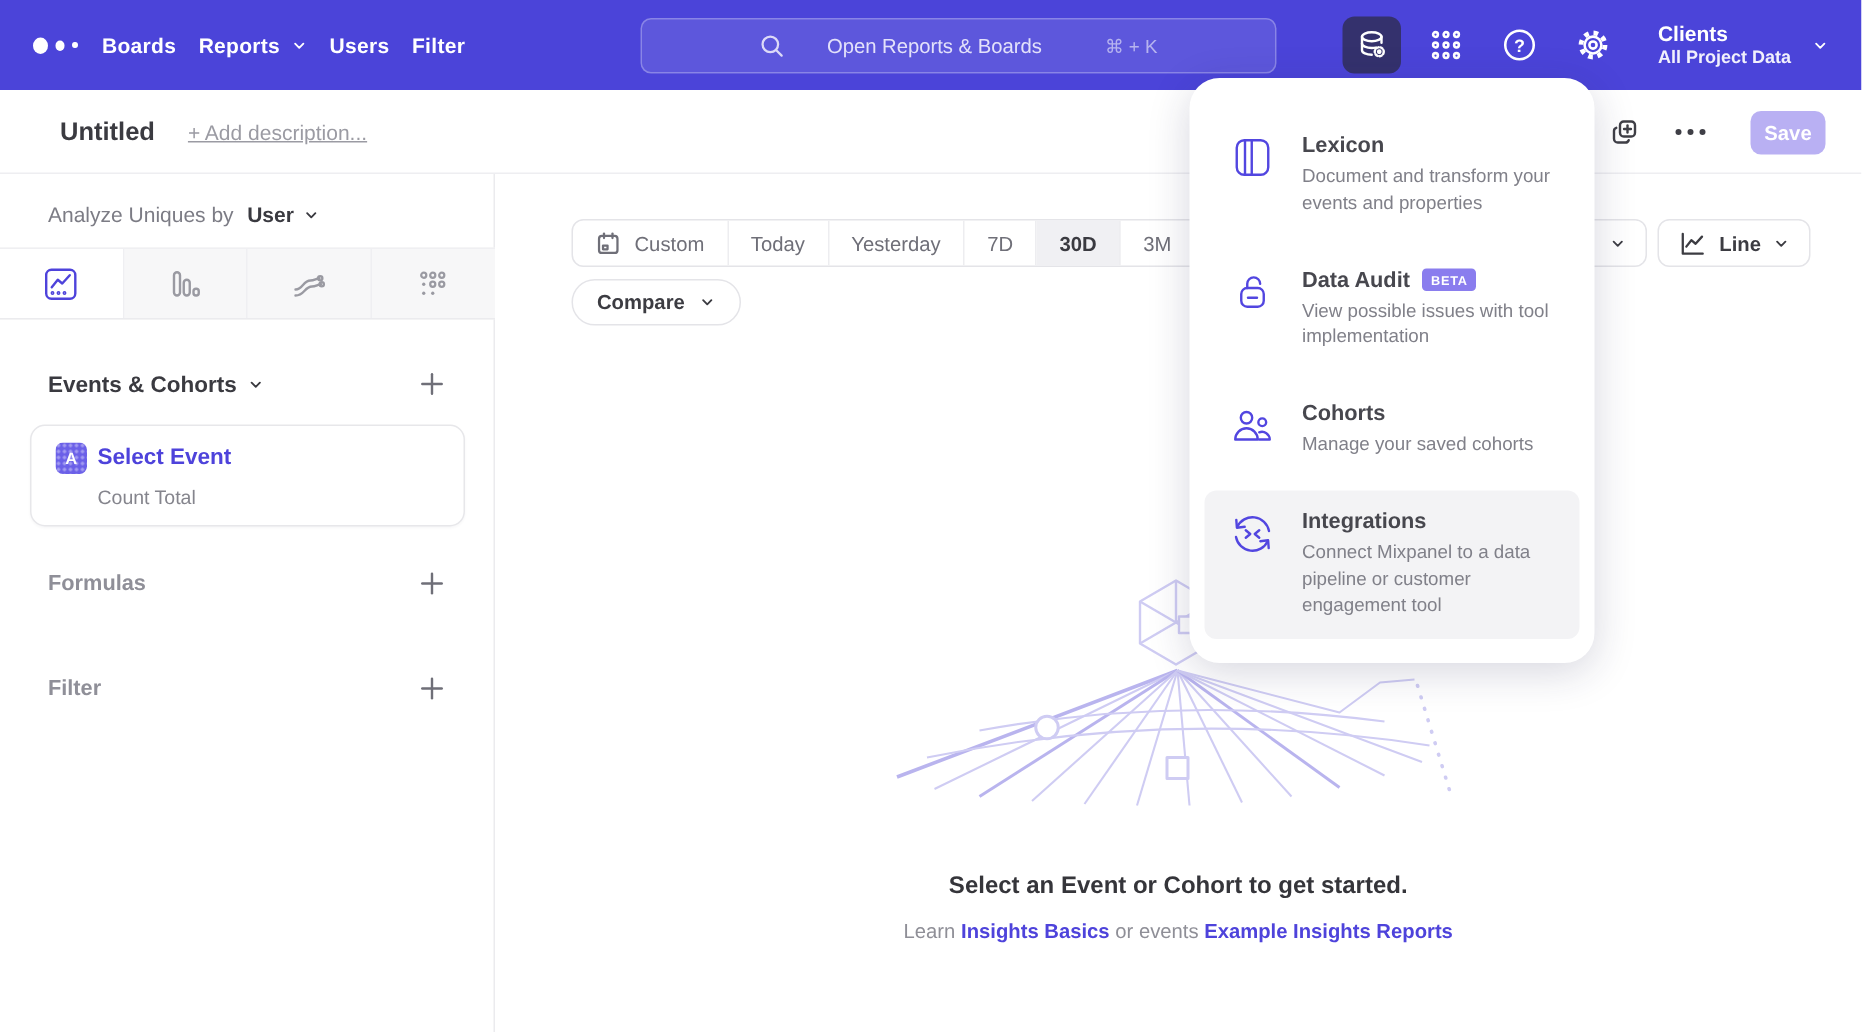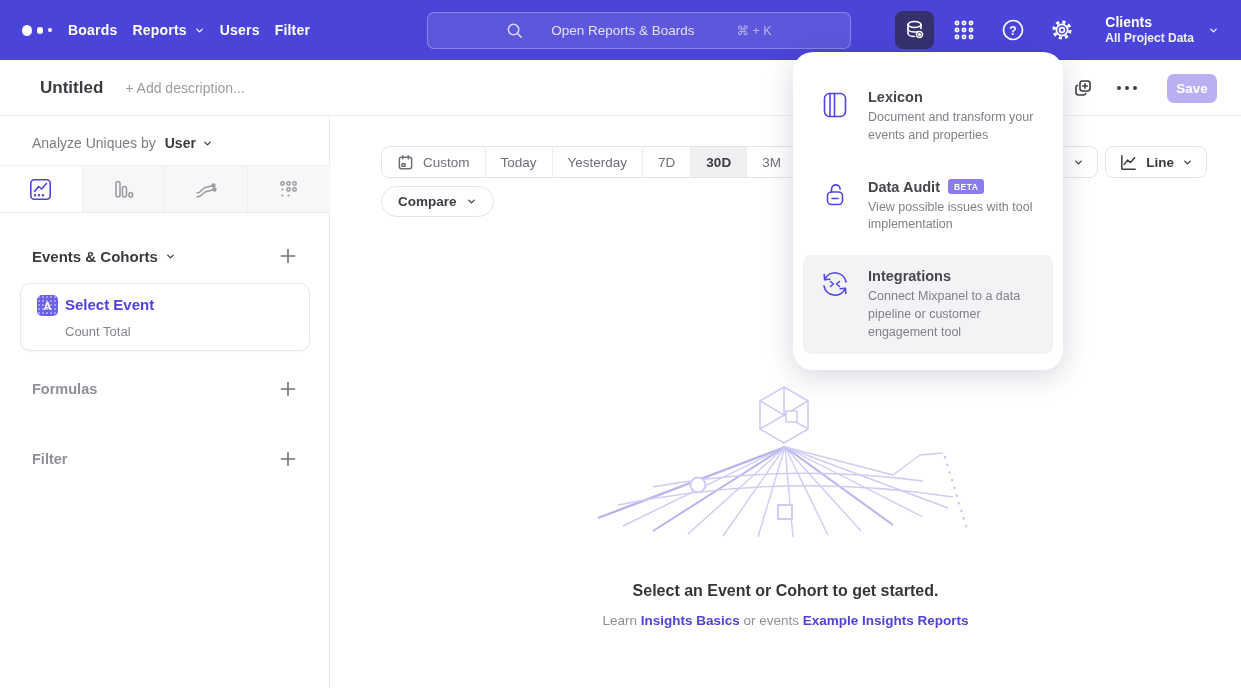--- a/index.html
+++ b/index.html
@@ -33,21 +33,21 @@
   .proj { display:flex; flex-direction:column; justify-content:center; line-height:1.25;
     margin-left:24px; cursor:pointer; }
   .proj .p1 { color:#fff; font-size:14px; font-weight:700; }
   .proj .p2 { color:rgba(255,255,255,0.92); font-size:12px; font-weight:700; }
   .proj-chev { color:#fff; margin:0 22px 0 14px; cursor:pointer; }
 
   
   .header { position:absolute; left:0; top:60px; width:1241px; height:56px;
     border-bottom:1px solid #eeeef1; background:#fff; display:flex; align-items:center; }
   .rpt-title { margin-left:40px; font-size:17px; font-weight:700; color:#3b3b41; cursor:text; }
-  .rpt-desc { margin-left:22px; font-size:14px; color:#9b9ba3; cursor:text; }
+  .rpt-desc { margin-left:22px; font-size:14px; color:#9b9ba3; cursor:text;text-decoration:underline; }
   .header-right { position:absolute; right:0; top:0; height:56px; display:flex; align-items:center; }
   .hicon { color:#3f3f46; display:flex; align-items:center; justify-content:center;
     width:28px; height:28px; cursor:pointer; }
   .dots3 { display:flex; gap:4px; }
   .dots3 i { width:4px; height:4px; border-radius:50%; background:#3f3f46; }
   .save-btn { width:50px; height:29px; border-radius:7px; background:#B9B0F3; color:#fff;
     font-size:13.5px; font-weight:700; border:none; margin:0 24px 0 26px; cursor:pointer; }
 
   
   .sidebar { position:absolute; left:0; top:116px; width:330px; height:572px;
@@ -458,20 +458,36 @@
       </div>
       <div>
         <div class="mi-title">
           <span>Data Audit</span>
           <span class="beta">BETA</span>
         </div>
         <div class="mi-desc">View possible issues with tool implementation</div>
       </div>
     </div>
 
+    <div class="menu-item">
+      <div class="mi-icon">
+        <svg class="s-ic" width="28" height="28" viewBox="0 0 28 28" style="stroke-width:2.1">
+          <circle cx="10" cy="8.5" r="3.8"></circle>
+          <path d="M2.5 23a7.5 7.5 0 0 1 15 0z"></path>
+          <circle cx="20.5" cy="11.5" r="2.6"></circle>
+          <path d="M18.5 23h7a5.2 5.2 0 0 0-7-4.8"></path>
+        </svg>
+      </div>
+      <div>
+        <div class="mi-title">
+            <span>Cohorts</span>
+          </div>
+        <div class="mi-desc">Manage your saved cohorts</div>
+      </div>
+    </div>
 
     <div class="menu-item hl">
       <div class="mi-icon">
         <svg class="s-ic" width="28" height="28" viewBox="0 0 28 28" style="stroke-width:2.1">
           <path d="M25 12a11.2 11.2 0 0 0-21.2-2.6"></path>
           <polyline points="3.2,4.6 3.6,9.8 8.8,9.2"></polyline>
           <path d="M3 16a11.2 11.2 0 0 0 21.2 2.6"></path>
           <polyline points="24.8,23.4 24.4,18.2 19.2,18.8"></polyline>
           <polyline points="9.5,11.5 12.5,14 9.5,16.5"></polyline>
           <polyline points="18.5,11.5 15.5,14 18.5,16.5"></polyline>

